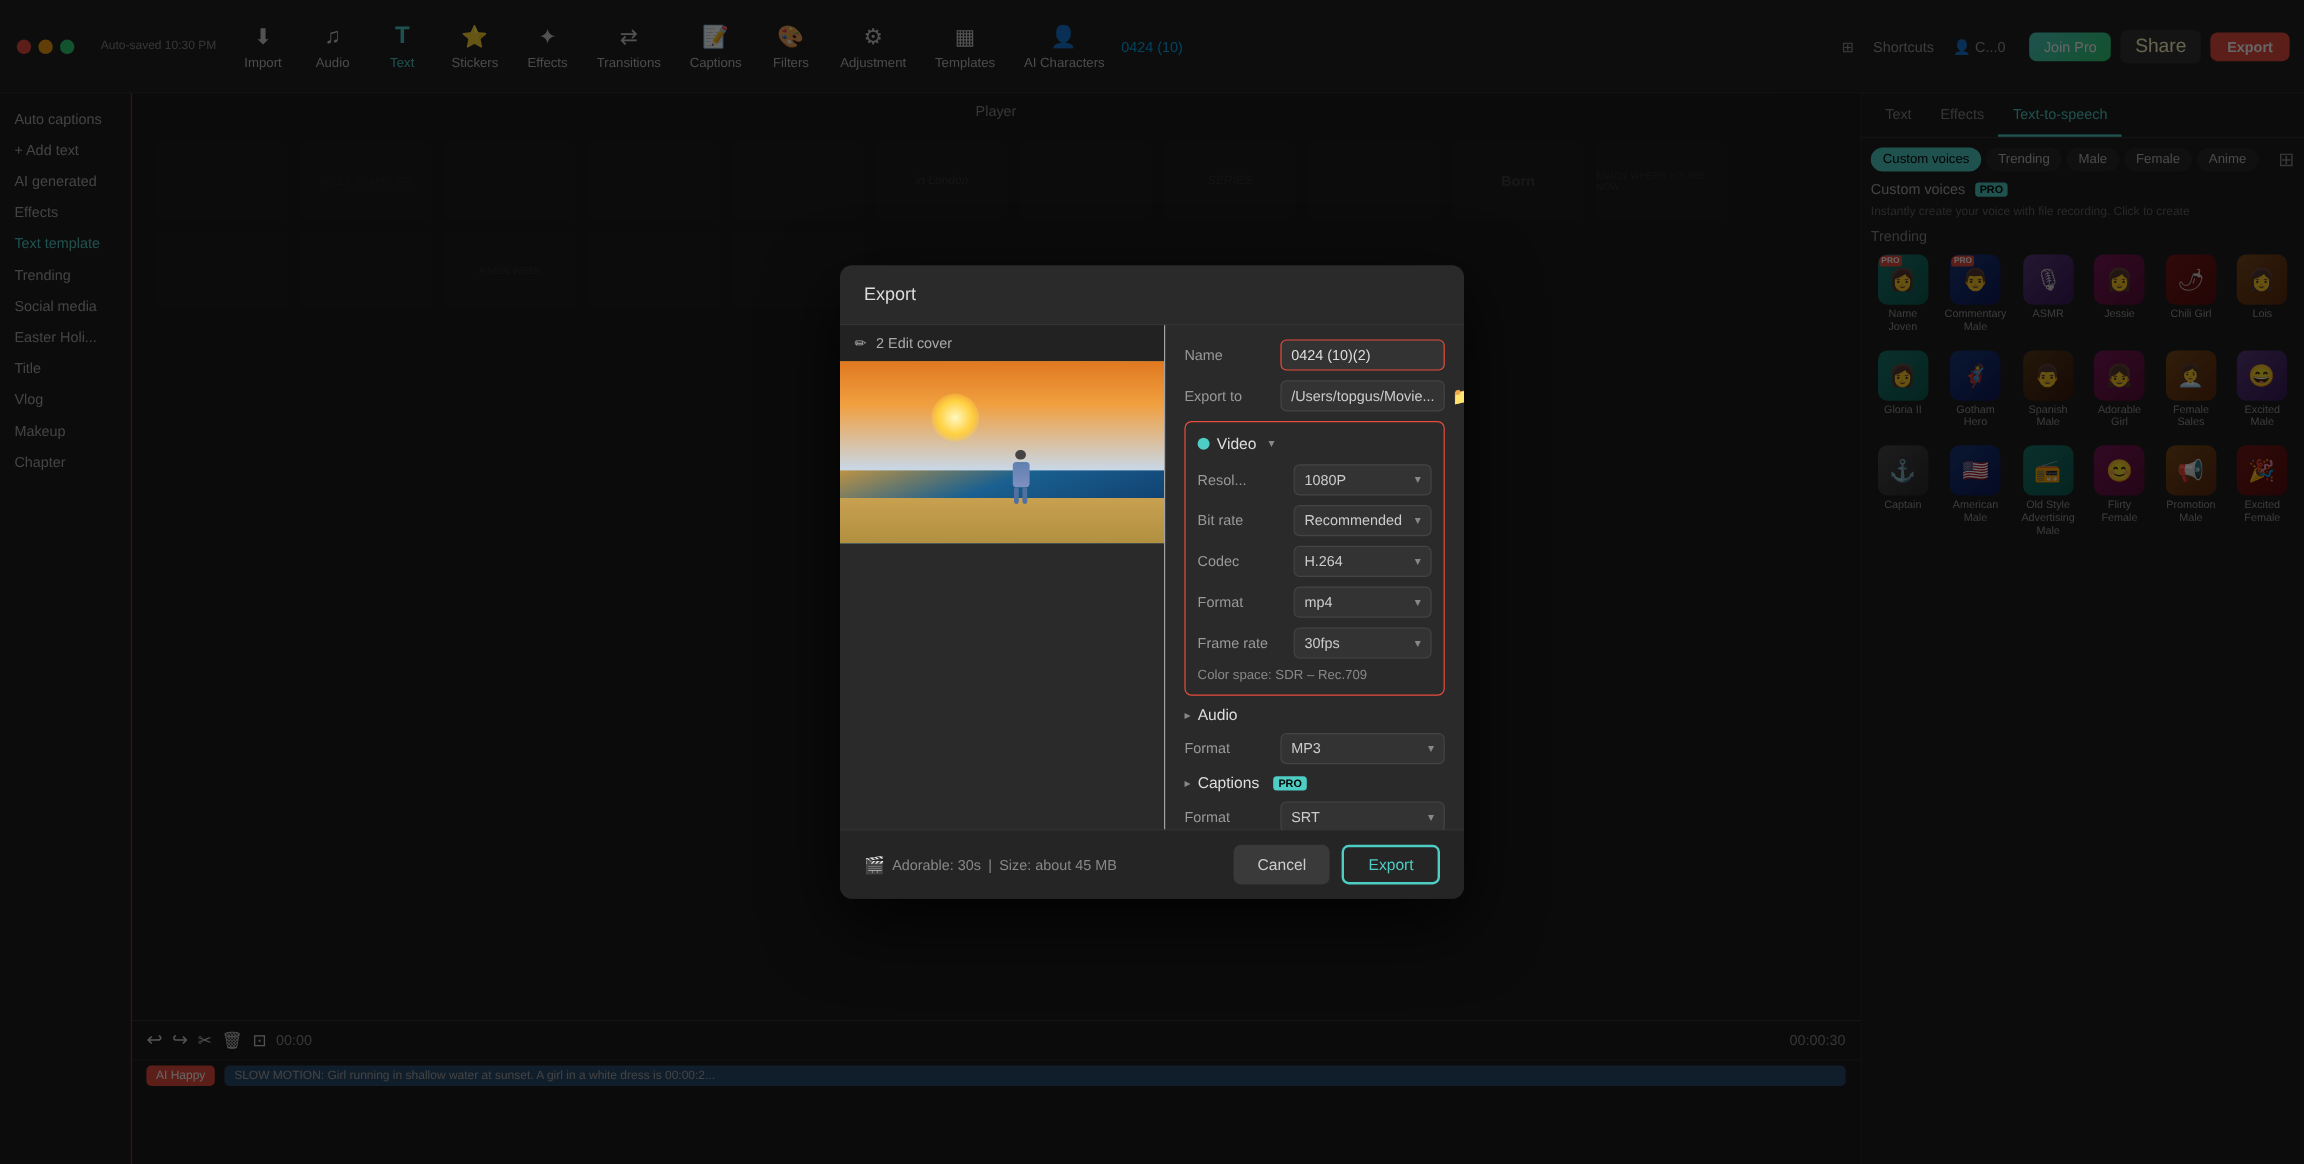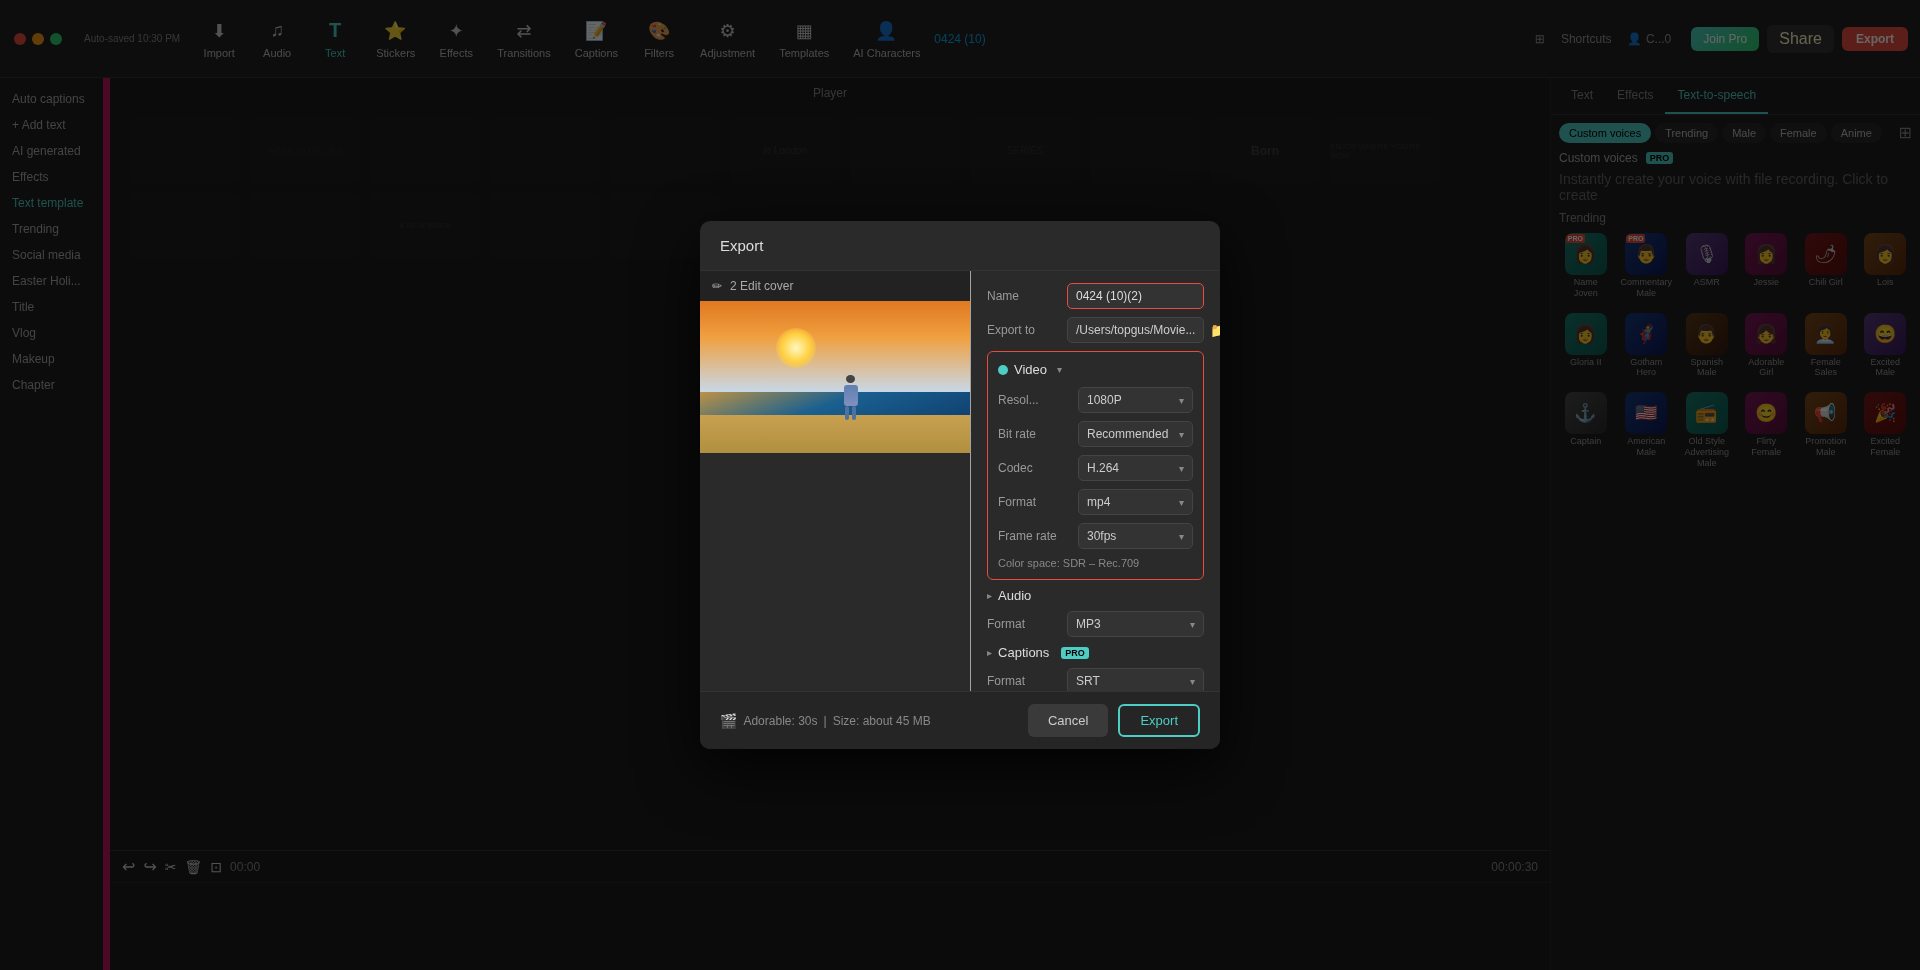--- a/index.html
+++ b/index.html
@@ -106,21 +106,21 @@
     
     .main-layout {
       display: flex;
       height: calc(970px - 78px);
     }
 
     
     .left-sidebar {
       width: 110px;
       background: #1e1e1e;
-      border-right: 7px solid #be185d;
+      border-right: 1px solid #be185d;
       padding: 8px 0;
       overflow-y: auto;
     }
     .sidebar-item {
       font-size: 12px;
       color: #aaa;
       padding: 6px 12px;
       cursor: pointer;
       border-radius: 4px;
     }
@@ -670,20 +670,24 @@
     <div class="timeline">
       <div class="timeline-controls">
         <span style="font-size:16px;cursor:pointer;">↩</span>
         <span style="font-size:16px;cursor:pointer;">↪</span>
         <span style="font-size:14px;cursor:pointer;">✂</span>
         <span style="font-size:14px;cursor:pointer;">🗑</span>
         <span style="font-size:14px;cursor:pointer;">⊡</span>
         <span style="color:#888;font-size:12px;">00:00</span>
         <span style="color:#888;font-size:12px;margin-left:auto;">00:00:30</span>
       </div>
+      <div class="timeline-track">
+        <div style="background:#e74c3c; border-radius:4px; padding: 3px 8px; font-size:10px; color:#fff; white-space:nowrap; cursor:pointer;">AI Happy</div>
+        <div style="background:#2a4a6a; border-radius:4px; padding: 3px 8px; font-size:10px; color:#aaa; white-space:nowrap; flex:1; overflow:hidden; cursor:pointer;">SLOW MOTION: Girl running in shallow water at sunset. A girl in a white dress is   00:00:2...</div>
+      </div>
     </div>
   </div>
 
   <div class="right-sidebar">
     <div class="right-tabs">
       <div class="right-tab">Text</div>
       <div class="right-tab">Effects</div>
       <div class="right-tab active">Text-to-speech</div>
     </div>
     <div class="right-content">
@@ -694,21 +698,21 @@
         <button class="voice-filter-btn">Male</button>
         <button class="voice-filter-btn">Female</button>
         <button class="voice-filter-btn">Anime</button>
         <span style="margin-left:auto;font-size:16px;cursor:pointer;color:#888;">⊞</span>
       </div>
 
       <div class="custom-voices-row">
         <span class="custom-voices-label">Custom voices</span>
         <span class="pro-badge">PRO</span>
       </div>
-      <div style="font-size:14px;color:#666;margin-bottom:1px;">Instantly create your voice with file recording. Click to create</div>
+      <div style="font-size:10px;color:#666;margin-bottom:1px;">Instantly create your voice with file recording. Click to create</div>
 
       <div class="section-label">Trending</div>
 
       <div class="voice-grid">
 
         <div class="voice-card">
           <div class="voice-avatar teal">
             <span class="voice-pro-badge">PRO</span>
             <span>👩</span>
           </div>

